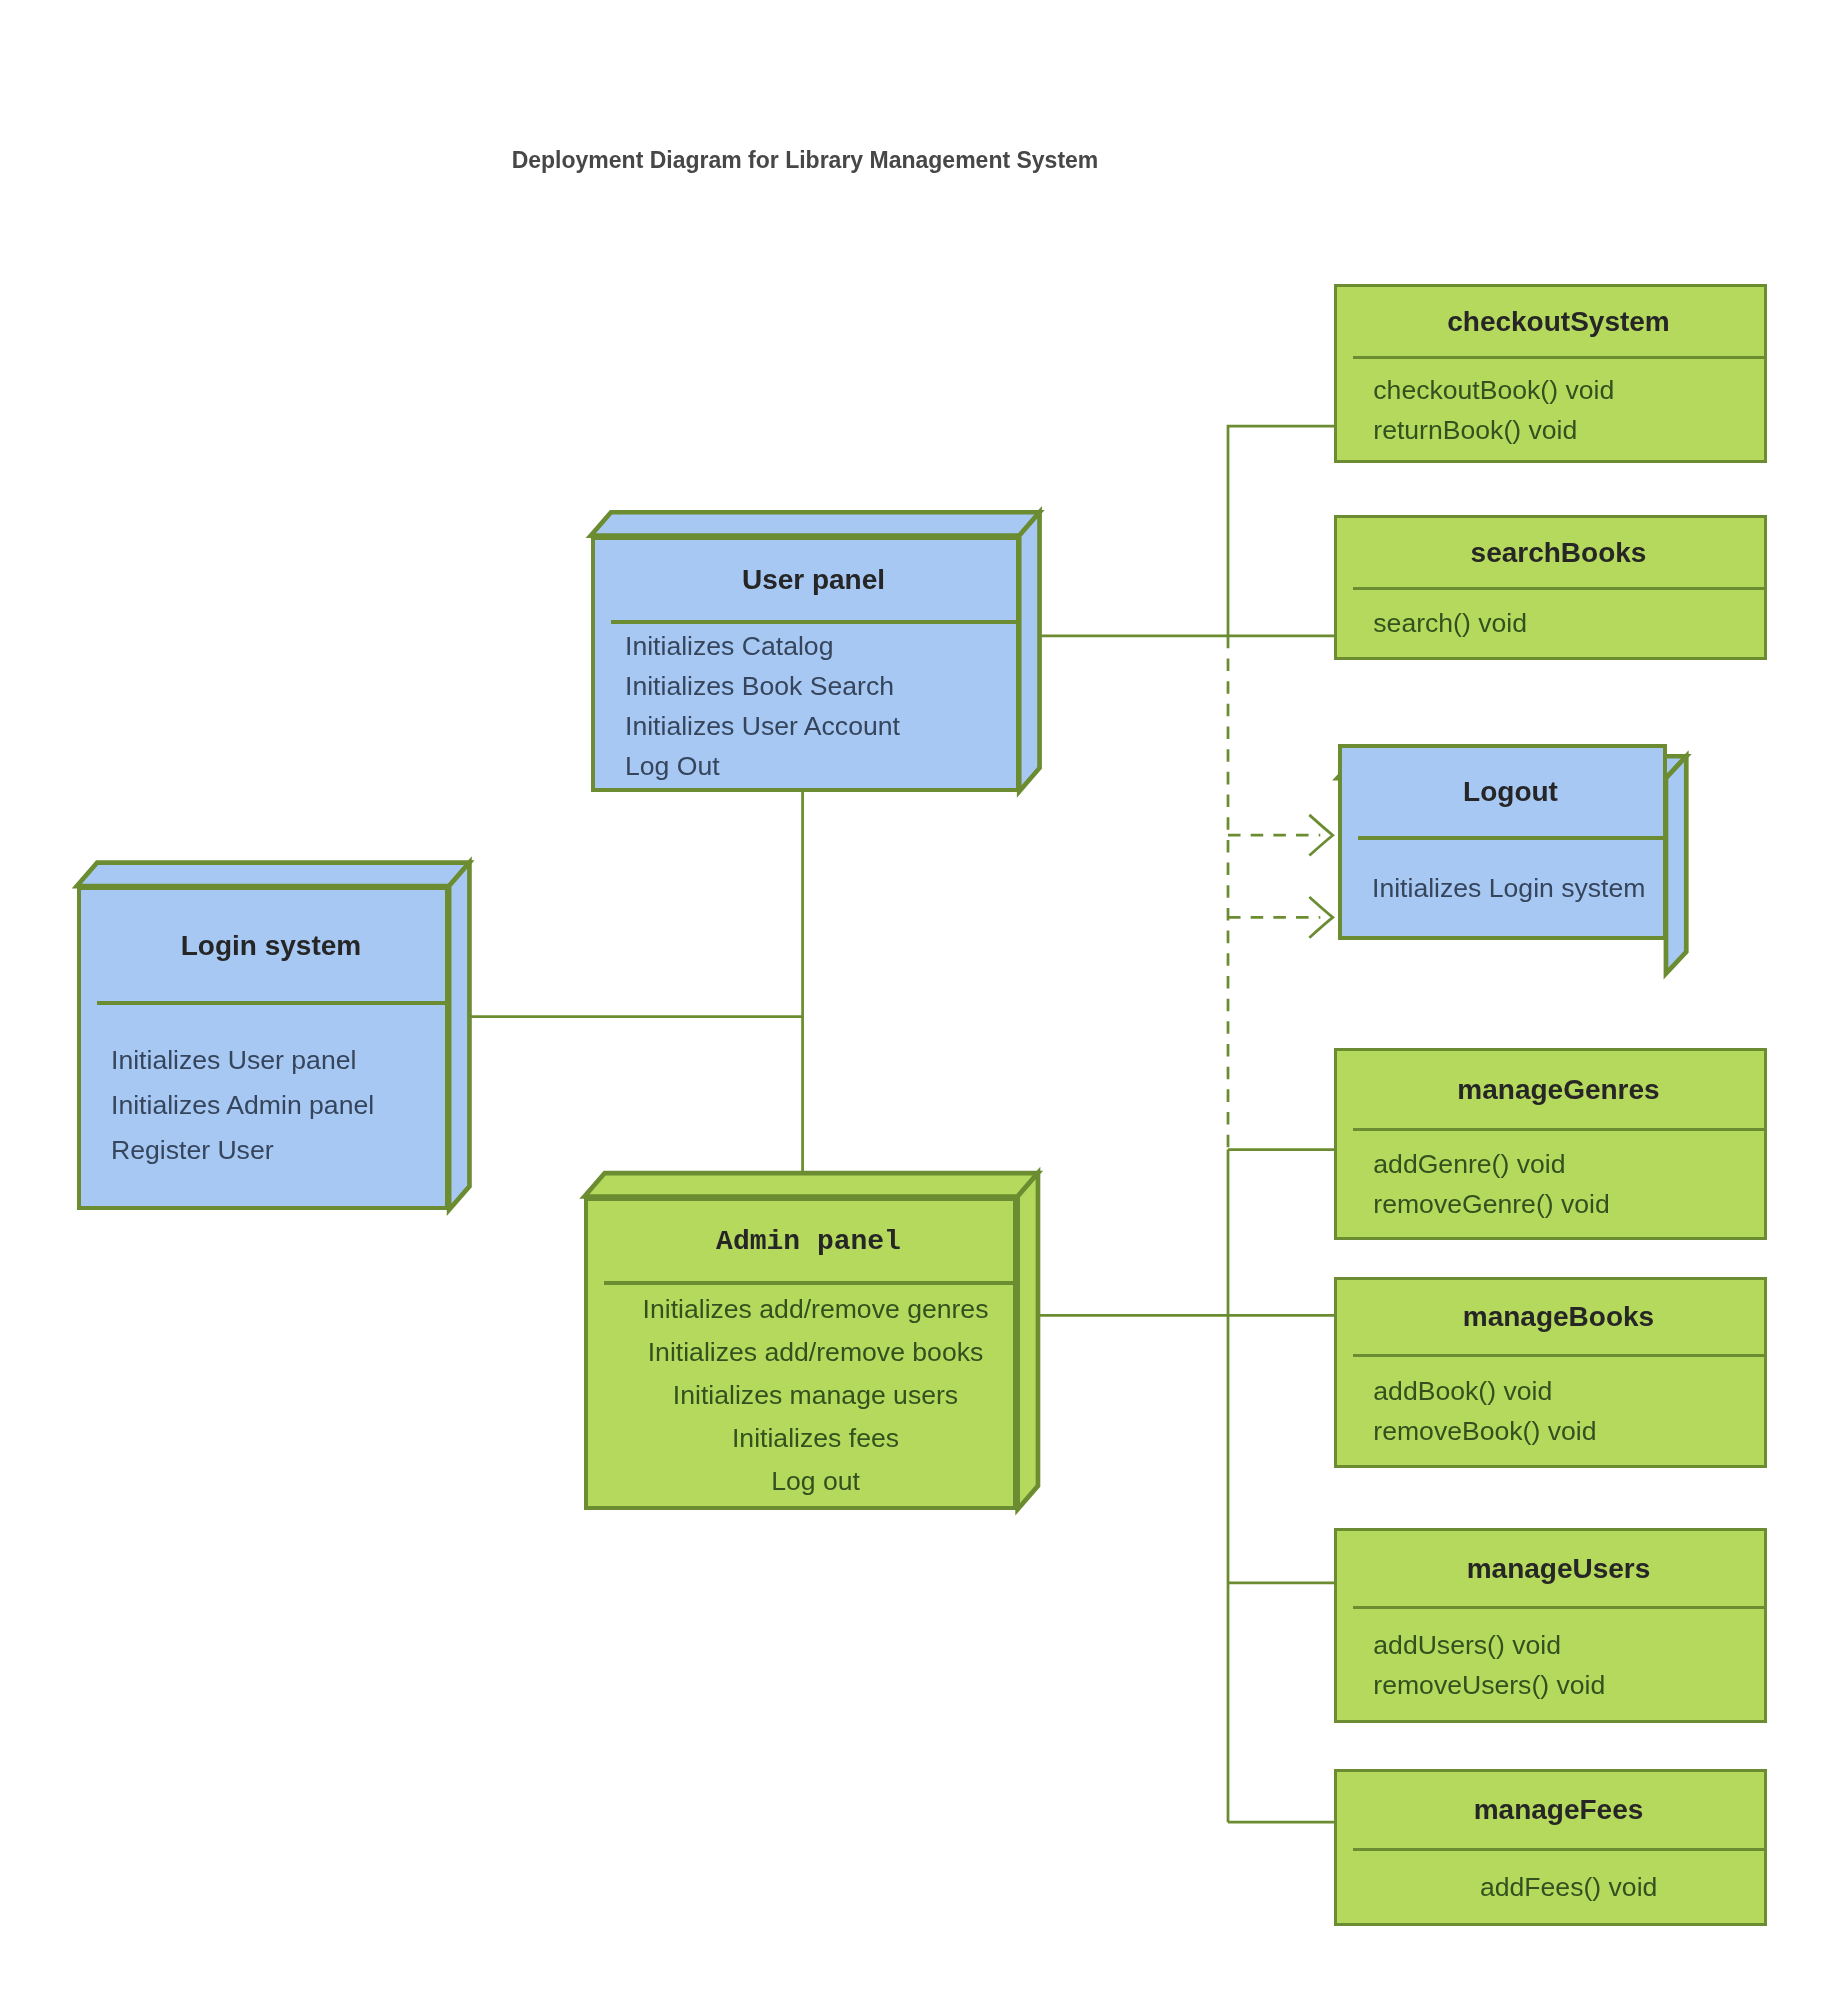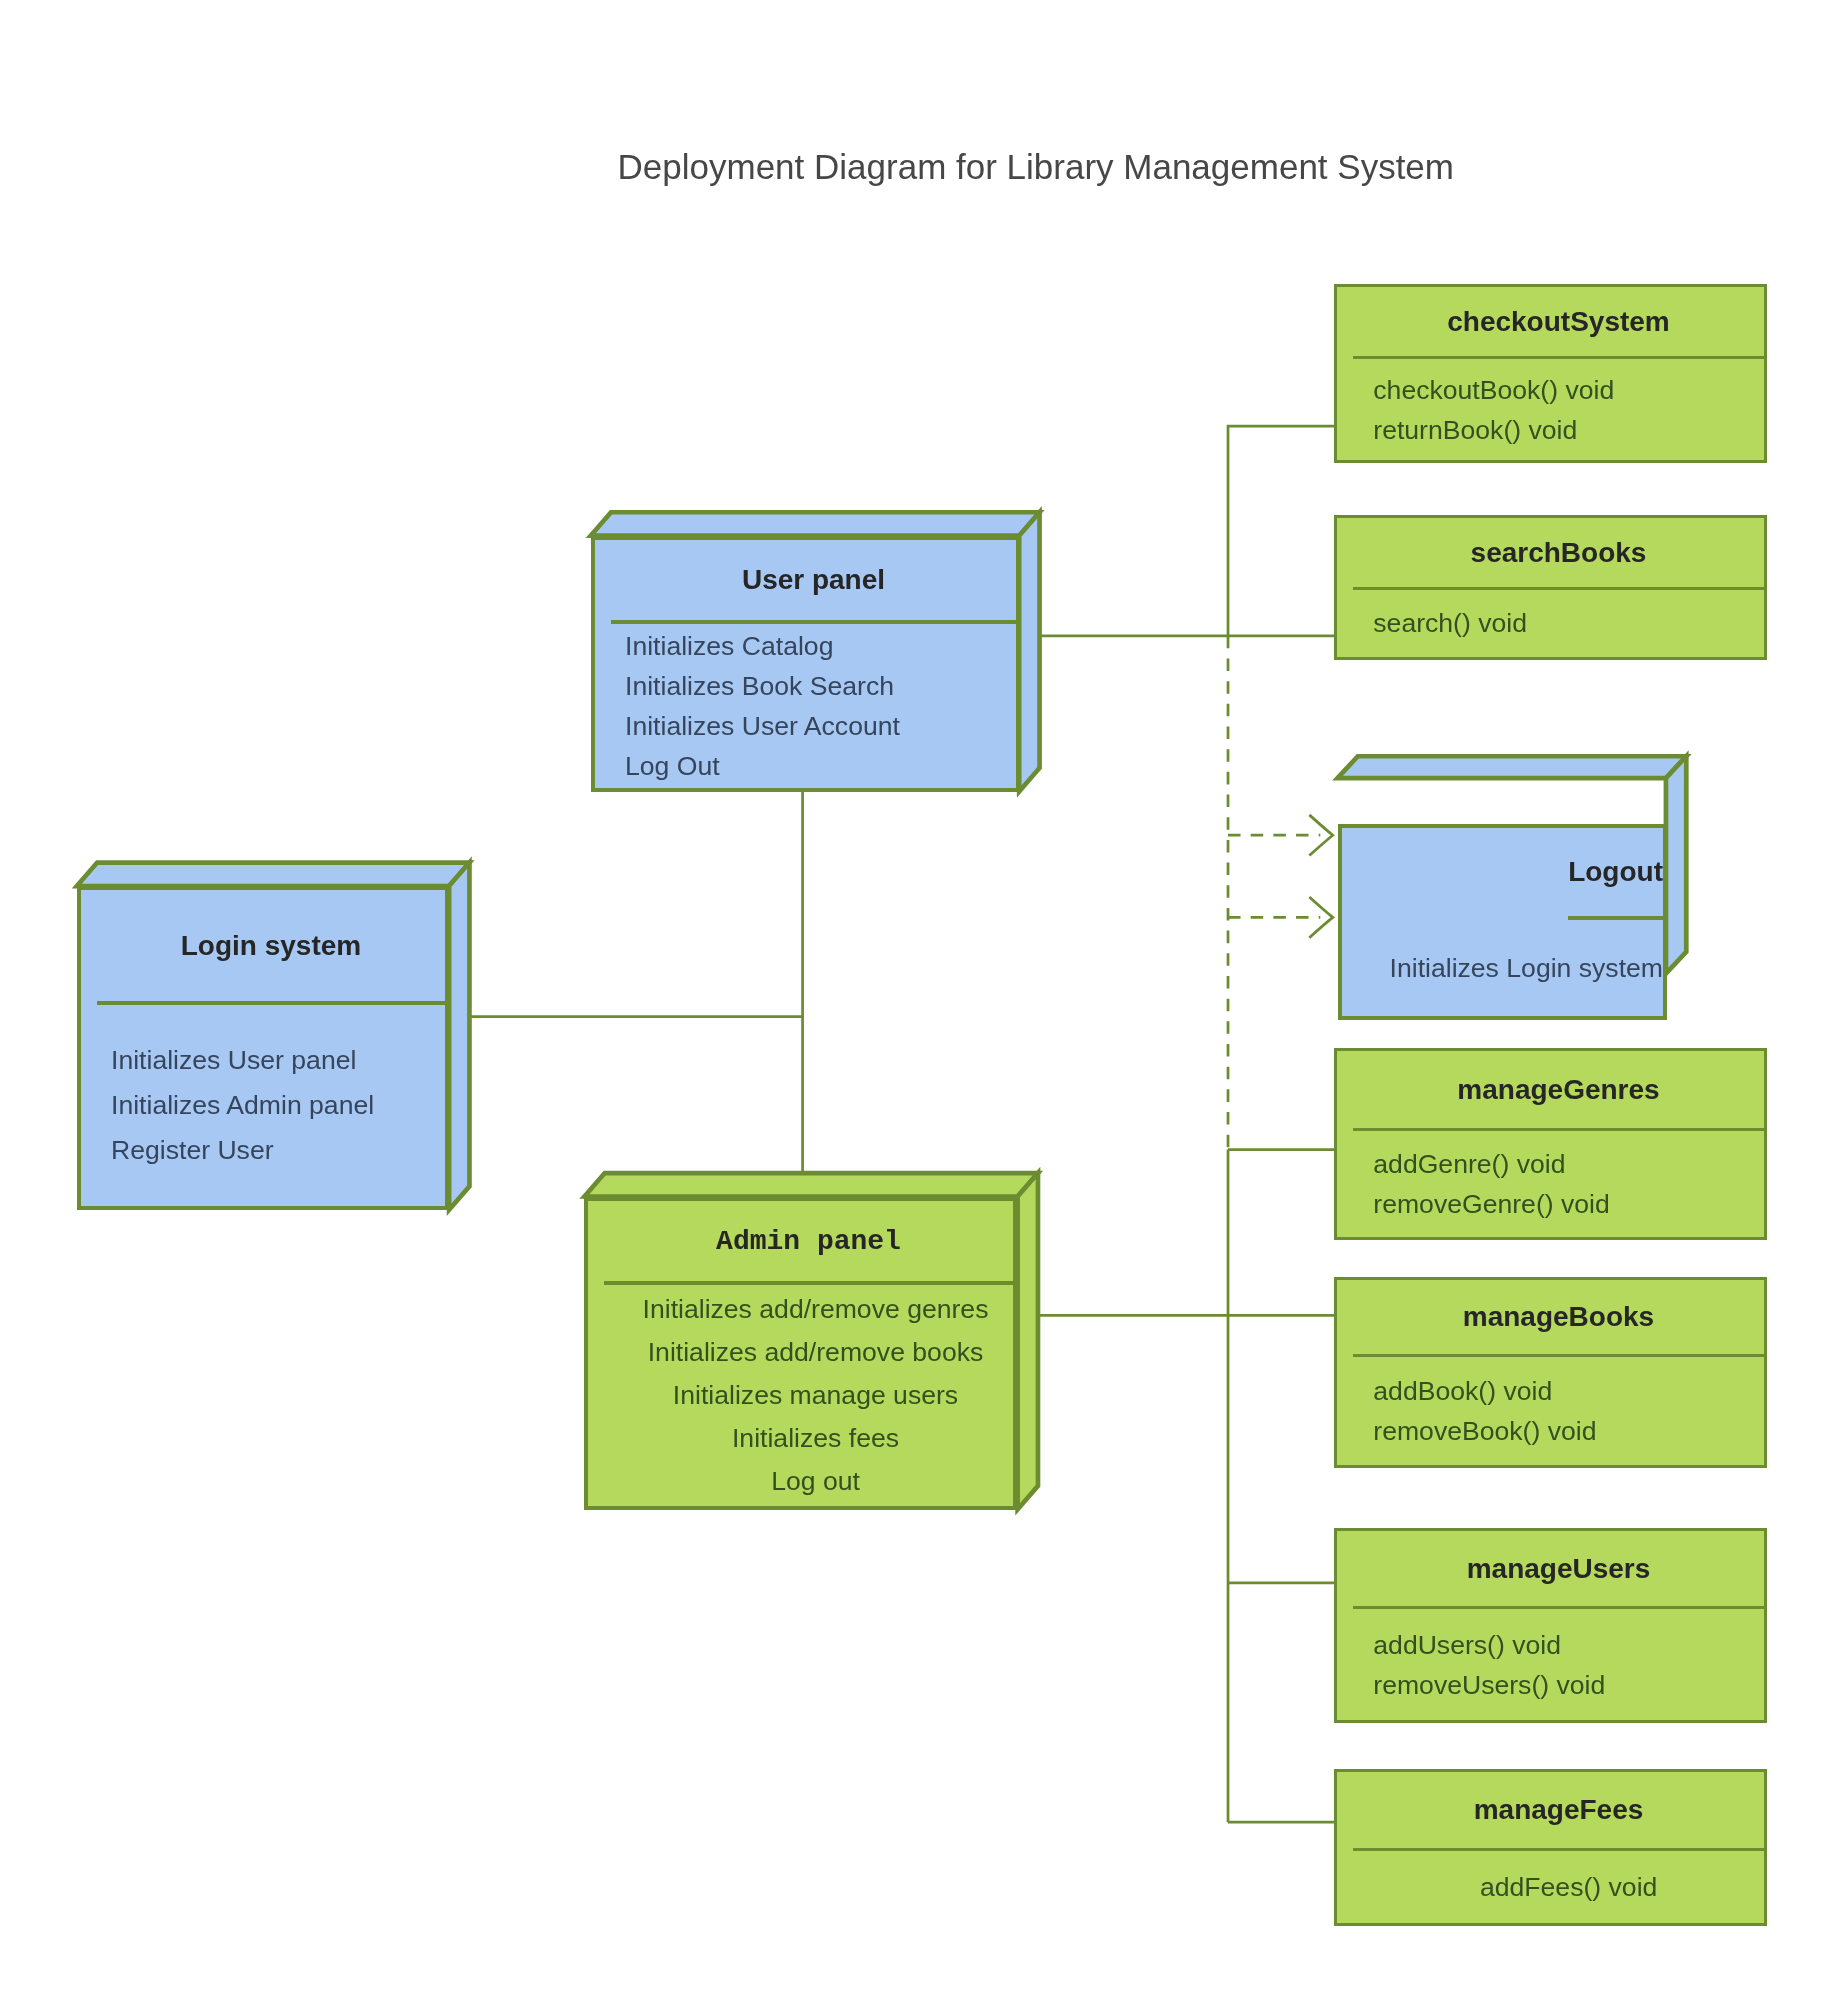--- a/index.html
+++ b/index.html
@@ -12,21 +12,21 @@
     --component-text:#33511f;
     --heading-text:#262626;
   }
   html,body{margin:0;padding:0;background:#ffffff;}
   .canvas{
     position:relative;width:1839px;height:2002px;background:#ffffff;overflow:hidden;
     font-family:"Liberation Sans", sans-serif;
   }
   .diagram-title{
     position:absolute;left:156px;top:147px;width:1298px;
-    text-align:right;font-size:35px;font-weight:normal;color:var(--title-color);
+    text-align:center;font-size:23px;font-weight:bold;color:var(--title-color);
     letter-spacing:0px;
   }
   svg.wires{position:absolute;left:0;top:0;z-index:1;}
   .wire{stroke:var(--connector);stroke-width:3.5;fill:none;}
   .wire.dashed{stroke-dasharray:16 13;}
   .arrowhead{stroke:var(--connector);stroke-width:3.5;fill:none;}
   .prism-top,.prism-side{stroke:var(--border);stroke-width:6;stroke-linejoin:miter;}
   .prism-blue{fill:var(--node-fill);}
   .prism-green{fill:var(--component-fill);}
   .box{
@@ -119,21 +119,21 @@
     <div class="box-header" style="height:84px;font-family:Liberation Mono, monospace;">Admin panel</div>
     <div class="box-body" style="line-height:43px;">
       <div class="box-line">Initializes add/remove genres</div>
       <div class="box-line">Initializes add/remove books</div>
       <div class="box-line">Initializes manage users</div>
       <div class="box-line">Initializes fees</div>
       <div class="box-line">Log out</div>
     </div>
   </div>
 
-  <div class="box node" style="left:1338px;top:824px;width:329px;height:196px;align-items:flex-end;">
+  <div class="box node" style="left:1338px;top:744px;width:329px;height:196px;">
     <div class="box-header" style="height:92px;">Logout</div>
     <div class="box-body" style="line-height:31px;">
       <div class="box-line">Initializes Login system</div>
     </div>
   </div>
 
   <div class="box component" style="left:1334px;top:284px;width:433px;height:179px;">
     <div class="box-header" style="height:72px;">checkoutSystem</div>
     <div class="box-body" style="line-height:40px;">
       <div class="box-line">checkoutBook() void</div>

